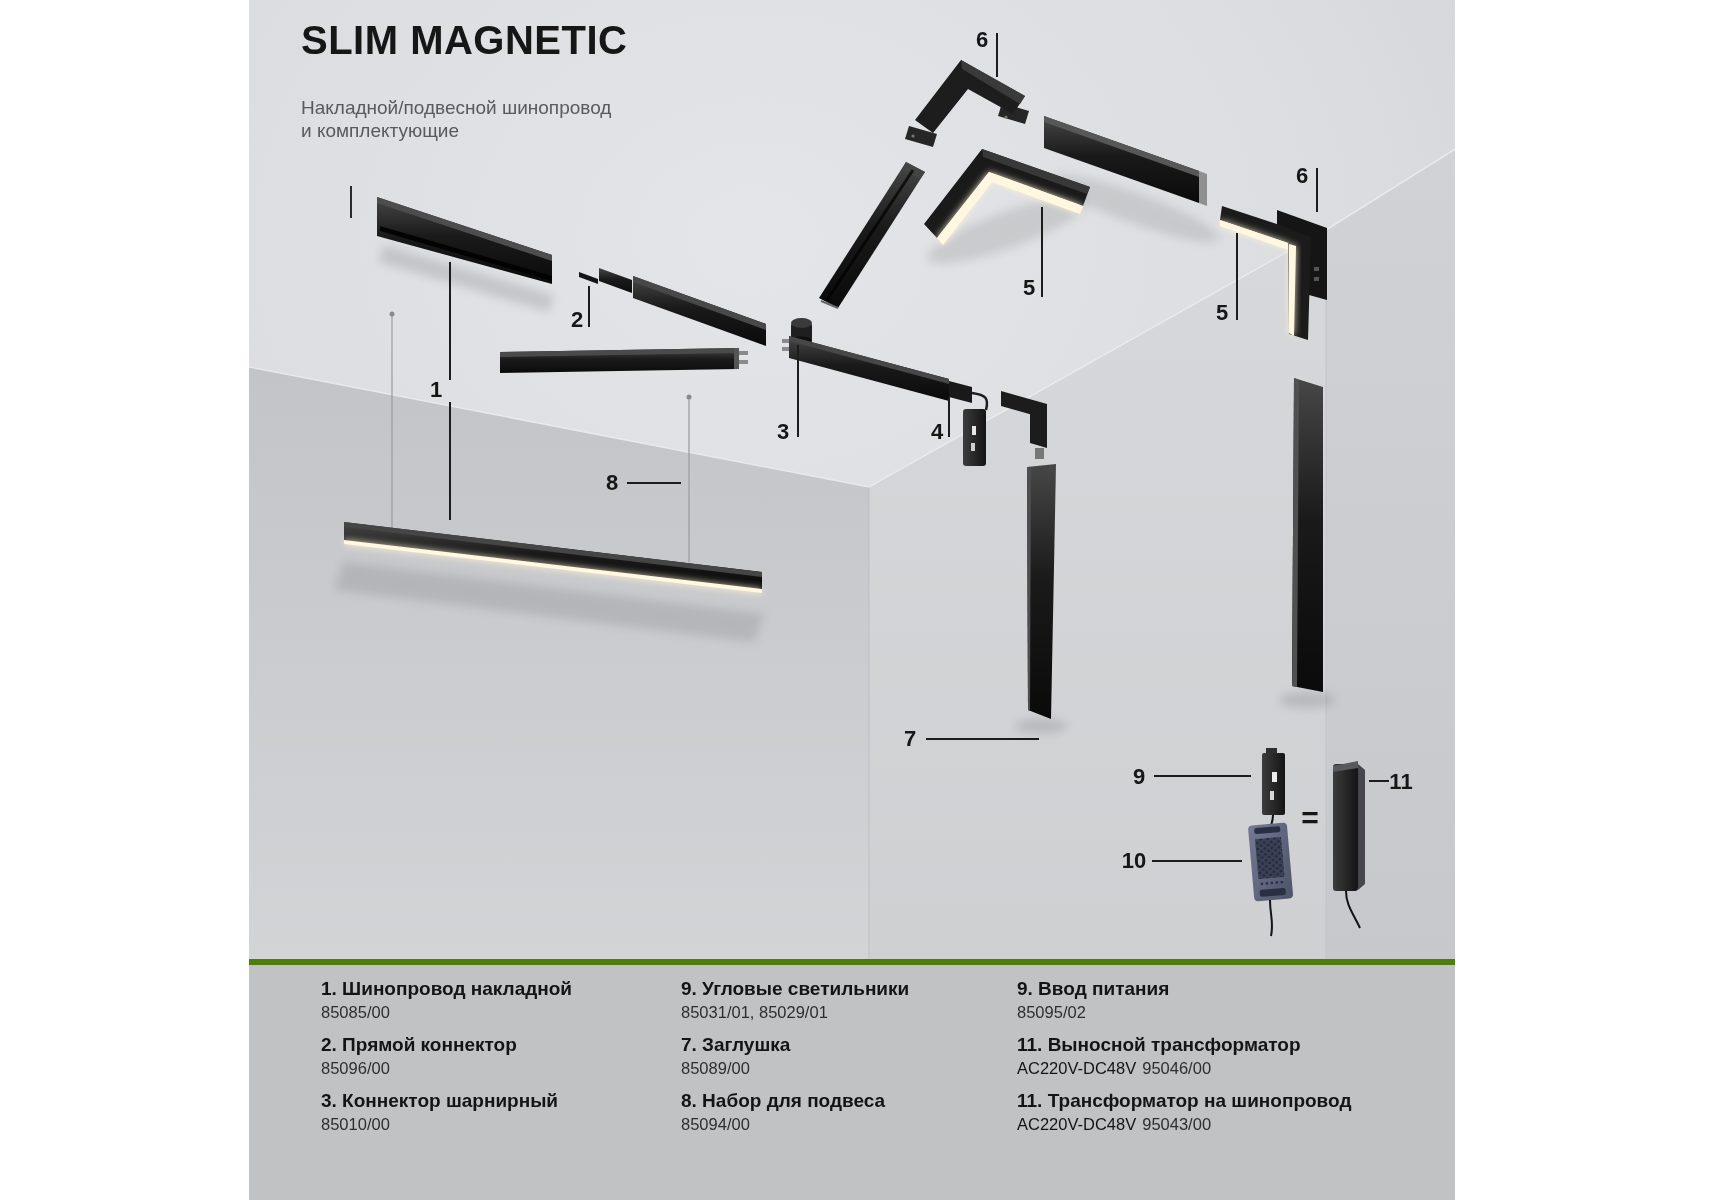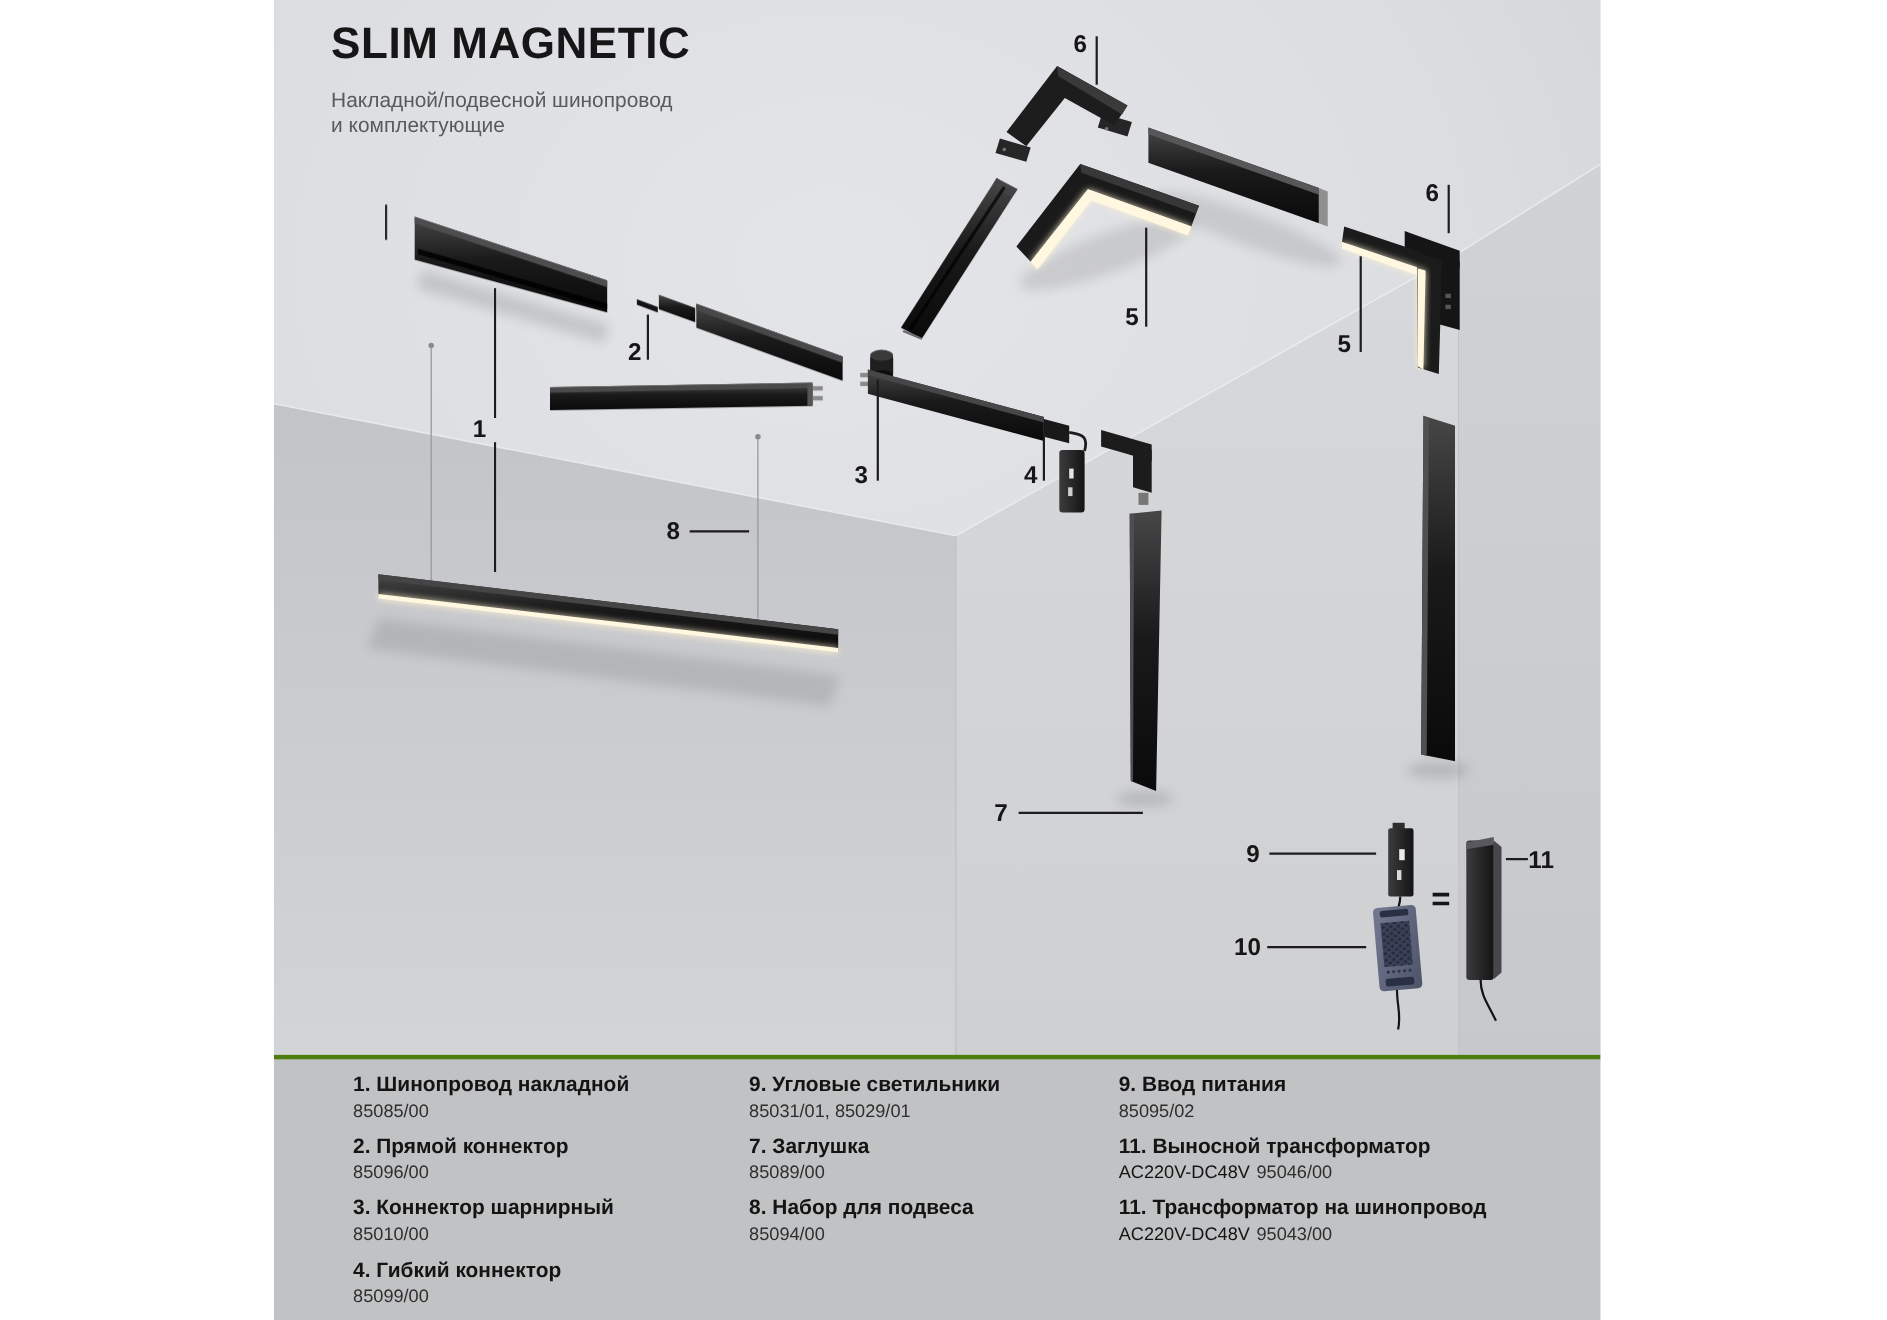--- a/index.html
+++ b/index.html
@@ -3,26 +3,26 @@
 <meta charset="utf-8">
 <style>
   html,body{margin:0;padding:0;background:#ffffff;}
   #stage{position:relative;width:1715px;height:1200px;background:#ffffff;overflow:hidden;
          font-family:"Liberation Sans", sans-serif;}
   #photo{position:absolute;left:249px;top:0;width:1206px;height:1200px;background:#d8d9dc;overflow:hidden;}
   #scene-svg{position:absolute;left:0;top:0;}
   
   .hdr{position:absolute;left:52px;top:20px;}
   .hdr h1{margin:0;font-size:40px;line-height:1.0;font-weight:800;letter-spacing:.5px;color:#161616;}
-  .hdr .sub{margin-top:20px;font-size:19px;line-height:1.22;color:#595a5c;font-weight:400;}
+  .hdr .sub{margin-top:36px;font-size:19px;line-height:1.22;color:#595a5c;font-weight:400;}
   
   .co{position:absolute;transform:translate(-50%,-50%);font-size:22px;font-weight:700;color:#161616;line-height:1;}
   .eq{font-size:30px;font-weight:800;}
   
-  #legend{position:absolute;left:0;top:959px;width:100%;height:241px;background:#c1c2c4;border-top:4px solid #4d7c0f;box-sizing:border-box;}
+  #legend{position:absolute;left:0;top:959px;width:100%;height:241px;background:#c1c2c4;border-top:6px solid #4d7c0f;box-sizing:border-box;}
   .lcol{position:absolute;top:13px;}
   .lcol.c1{left:72px;} .lcol.c2{left:432px;} .lcol.c3{left:768px;}
   .li{margin-bottom:11px;}
   .li-name{font-size:19px;line-height:1.2;font-weight:700;color:#141414;}
   .li-code{font-size:16.5px;line-height:1.3;margin-top:1px;color:#2e2e2e;font-weight:400;}
   .li-code .b{font-weight:400;color:#141414;margin-right:6px;}
   .li-code .b:empty{display:none;margin:0;}
 </style>
 </head>
 <body>
@@ -287,24 +287,20 @@
           <div class="li-code"><span>85085/00</span></div>
         </div>
         <div class="li">
           <div class="li-name">2. Прямой коннектор</div>
           <div class="li-code"><span>85096/00</span></div>
         </div>
         <div class="li">
           <div class="li-name">3. Коннектор шарнирный</div>
           <div class="li-code"><span>85010/00</span></div>
         </div>
-        <div class="li">
-          <div class="li-name">4. Гибкий коннектор</div>
-          <div class="li-code"><span>85099/00</span></div>
-        </div>
       </div>
       <div class="lcol c2">
         <div class="li">
           <div class="li-name">9. Угловые светильники</div>
           <div class="li-code"><span>85031/01, 85029/01</span></div>
         </div>
         <div class="li">
           <div class="li-name">7. Заглушка</div>
           <div class="li-code"><span>85089/00</span></div>
         </div>

